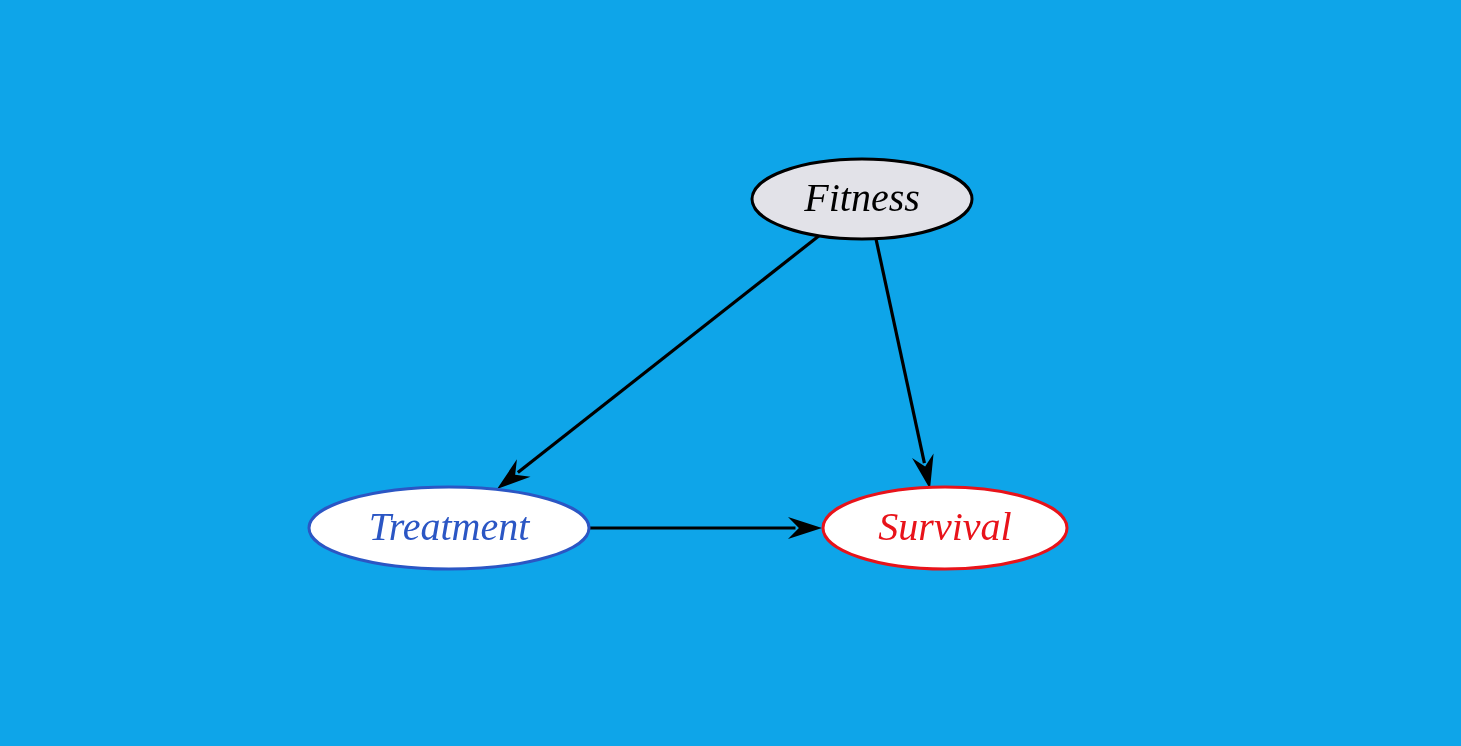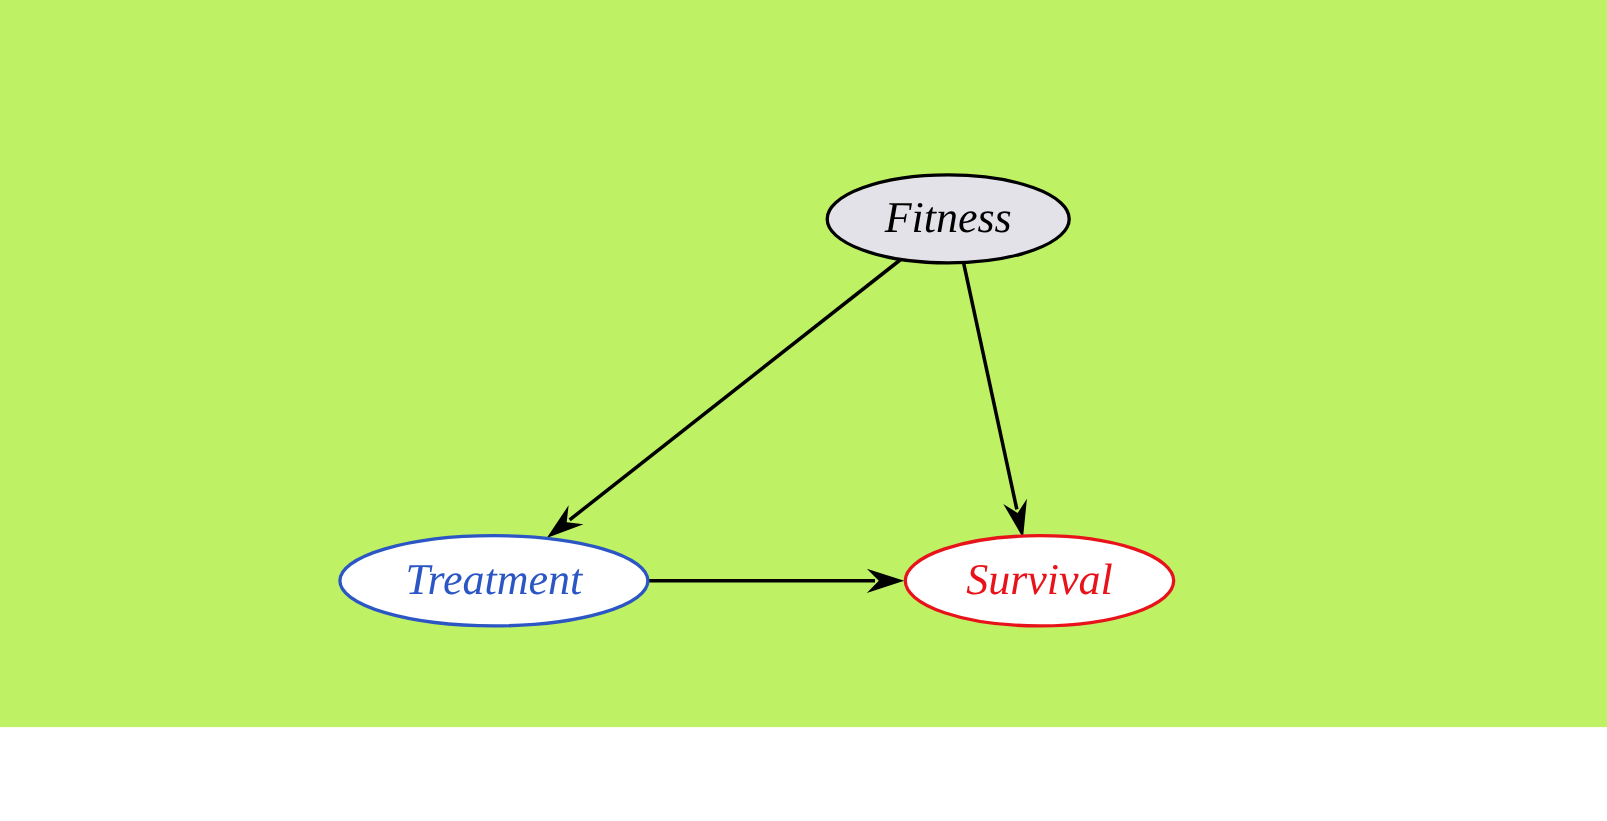--- a/index.html
+++ b/index.html
@@ -10,22 +10,22 @@
   }
   body {
     width: 1461px;
     height: 746px;
     overflow: hidden;
     font-family: "Liberation Serif", "DejaVu Serif", serif;
   }
   #dag-canvas {
     position: relative;
     width: 1461px;
-    height: 661px;
-    background: #bef264;
+    height: 746px;
+    background: #0ea5e9;
   }
   #dag-svg {
     position: absolute;
     top: 0;
     left: 0;
     width: 1461px;
     height: 746px;
     display: block;
   }
   .node-label {

